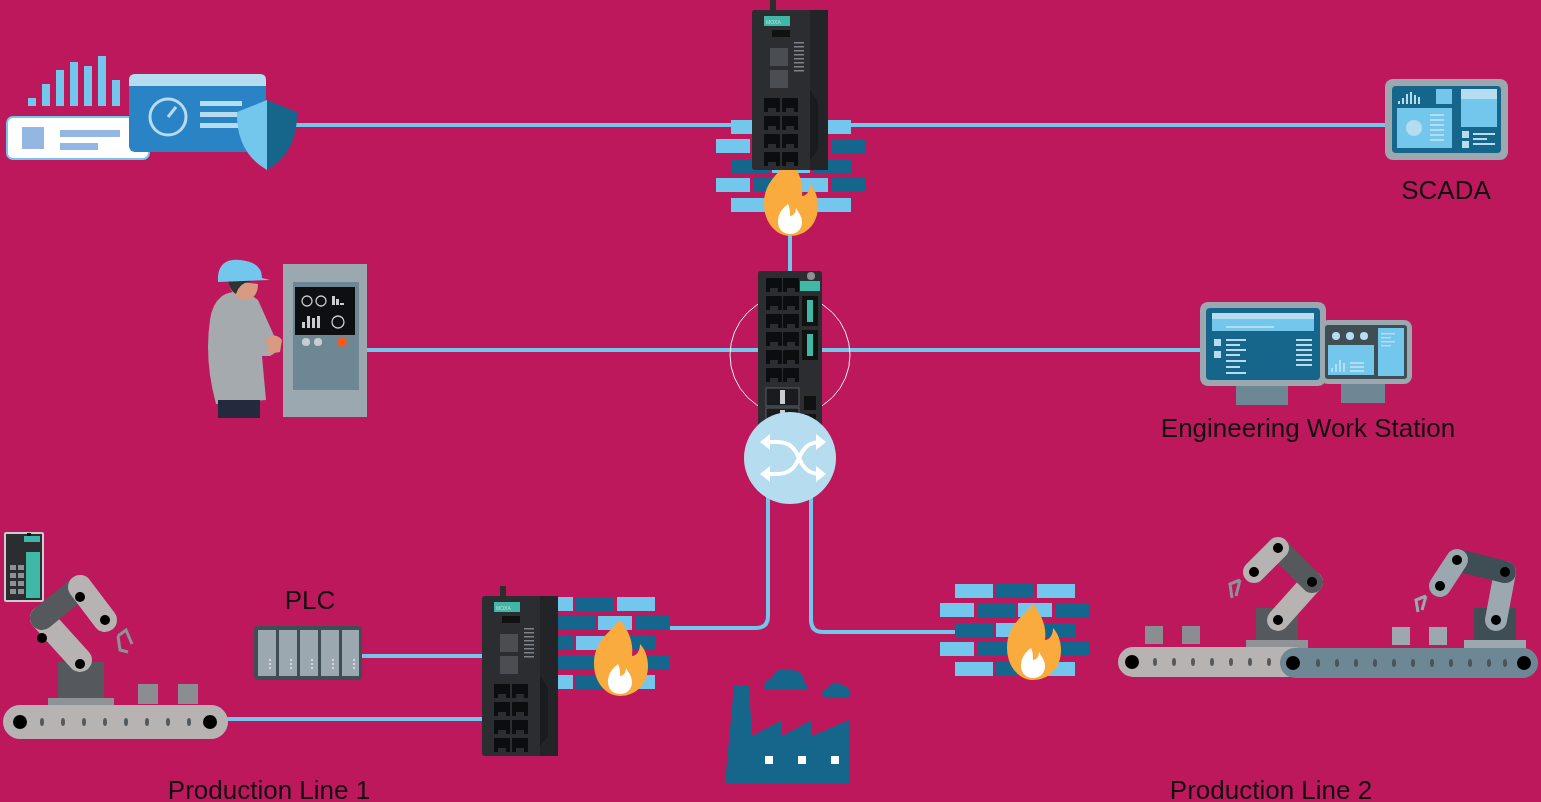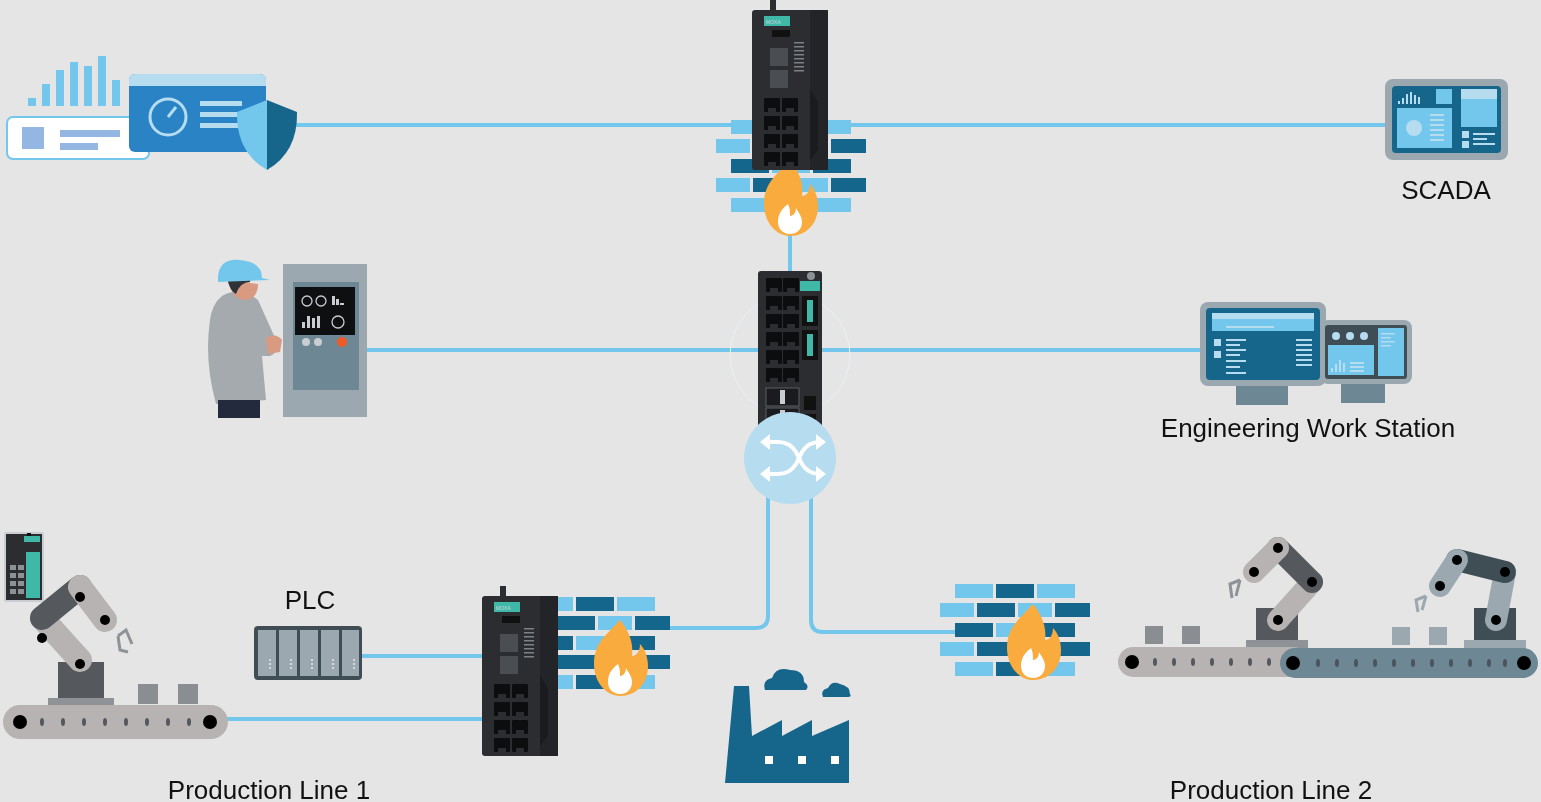--- a/index.html
+++ b/index.html
@@ -1,16 +1,16 @@
 <!DOCTYPE html>
 <html><head>
 <meta charset="utf-8">
 <style>
   html, body { margin: 0; padding: 0; background: #ffffff; }
-  #stage { position: relative; width: 1541px; height: 802px; overflow: hidden; background: #e5e5e5; }
+  #stage { position: relative; width: 1541px; height: 802px; overflow: hidden; background: #be185d; }
   svg { position: absolute; left: 0; top: 0; }
   .lbl { font-family: "Liberation Sans", sans-serif; fill: #111111; font-size: 26px; }
   .wire { stroke: #74c7ec; stroke-width: 4; fill: none; stroke-linecap: round; }
   .hw-text { font-family: "Liberation Sans", sans-serif; font-size: 5px; fill: #cfd6da; }
 </style>
 </head>
 <body>
 
 <div id="stage">
 <svg width="1541" height="802" viewBox="0 0 1541 802" xmlns="http://www.w3.org/2000/svg">

